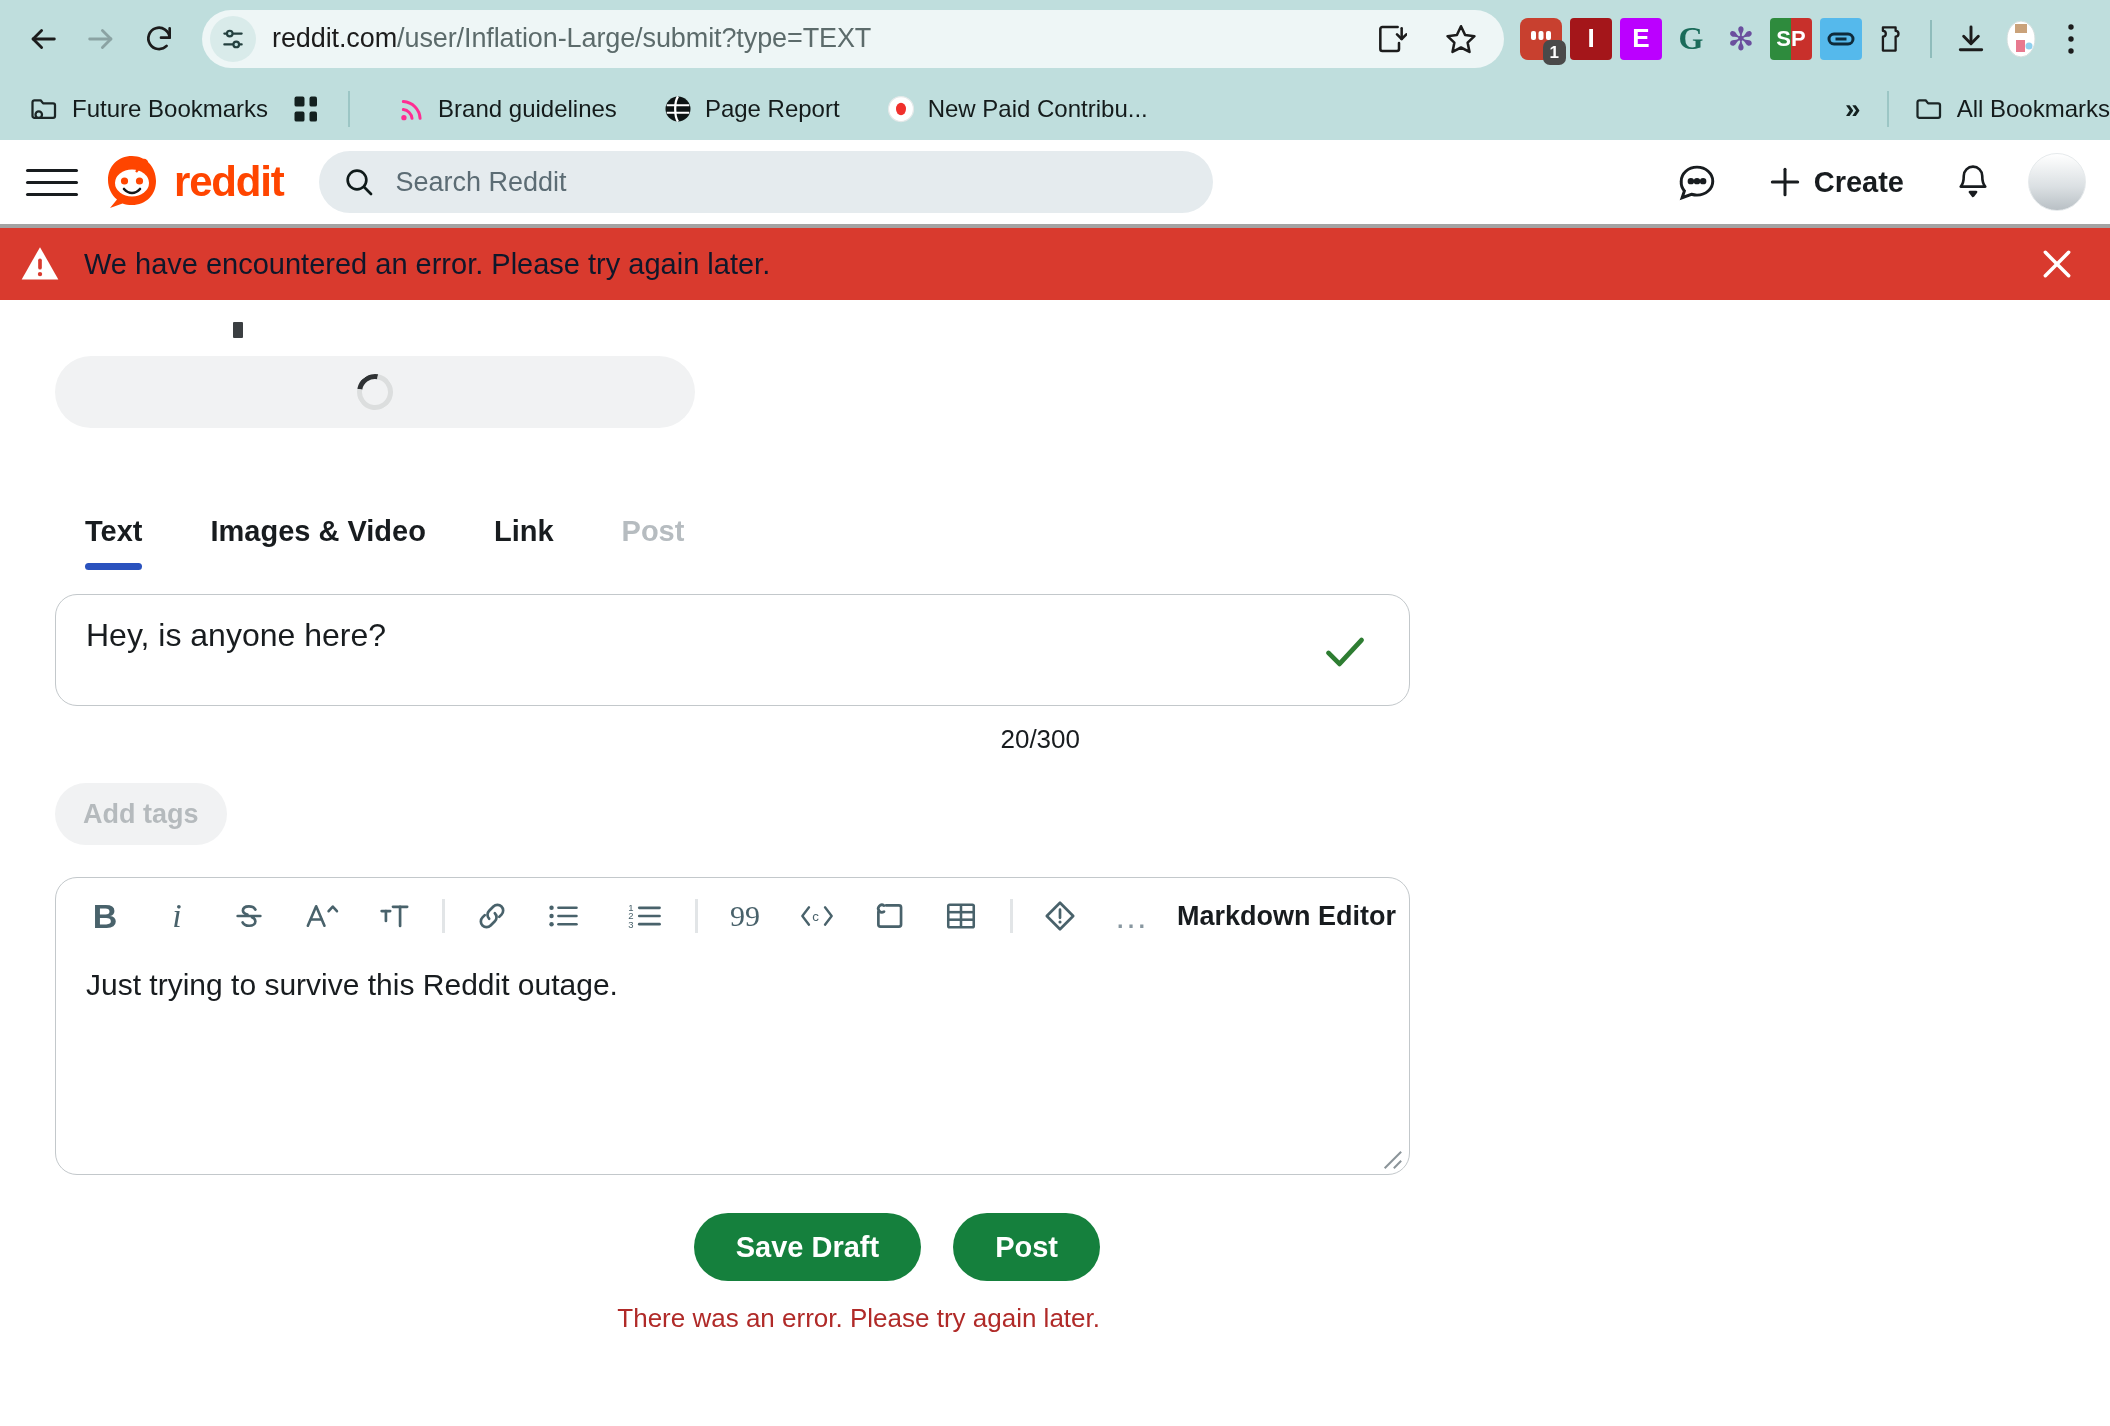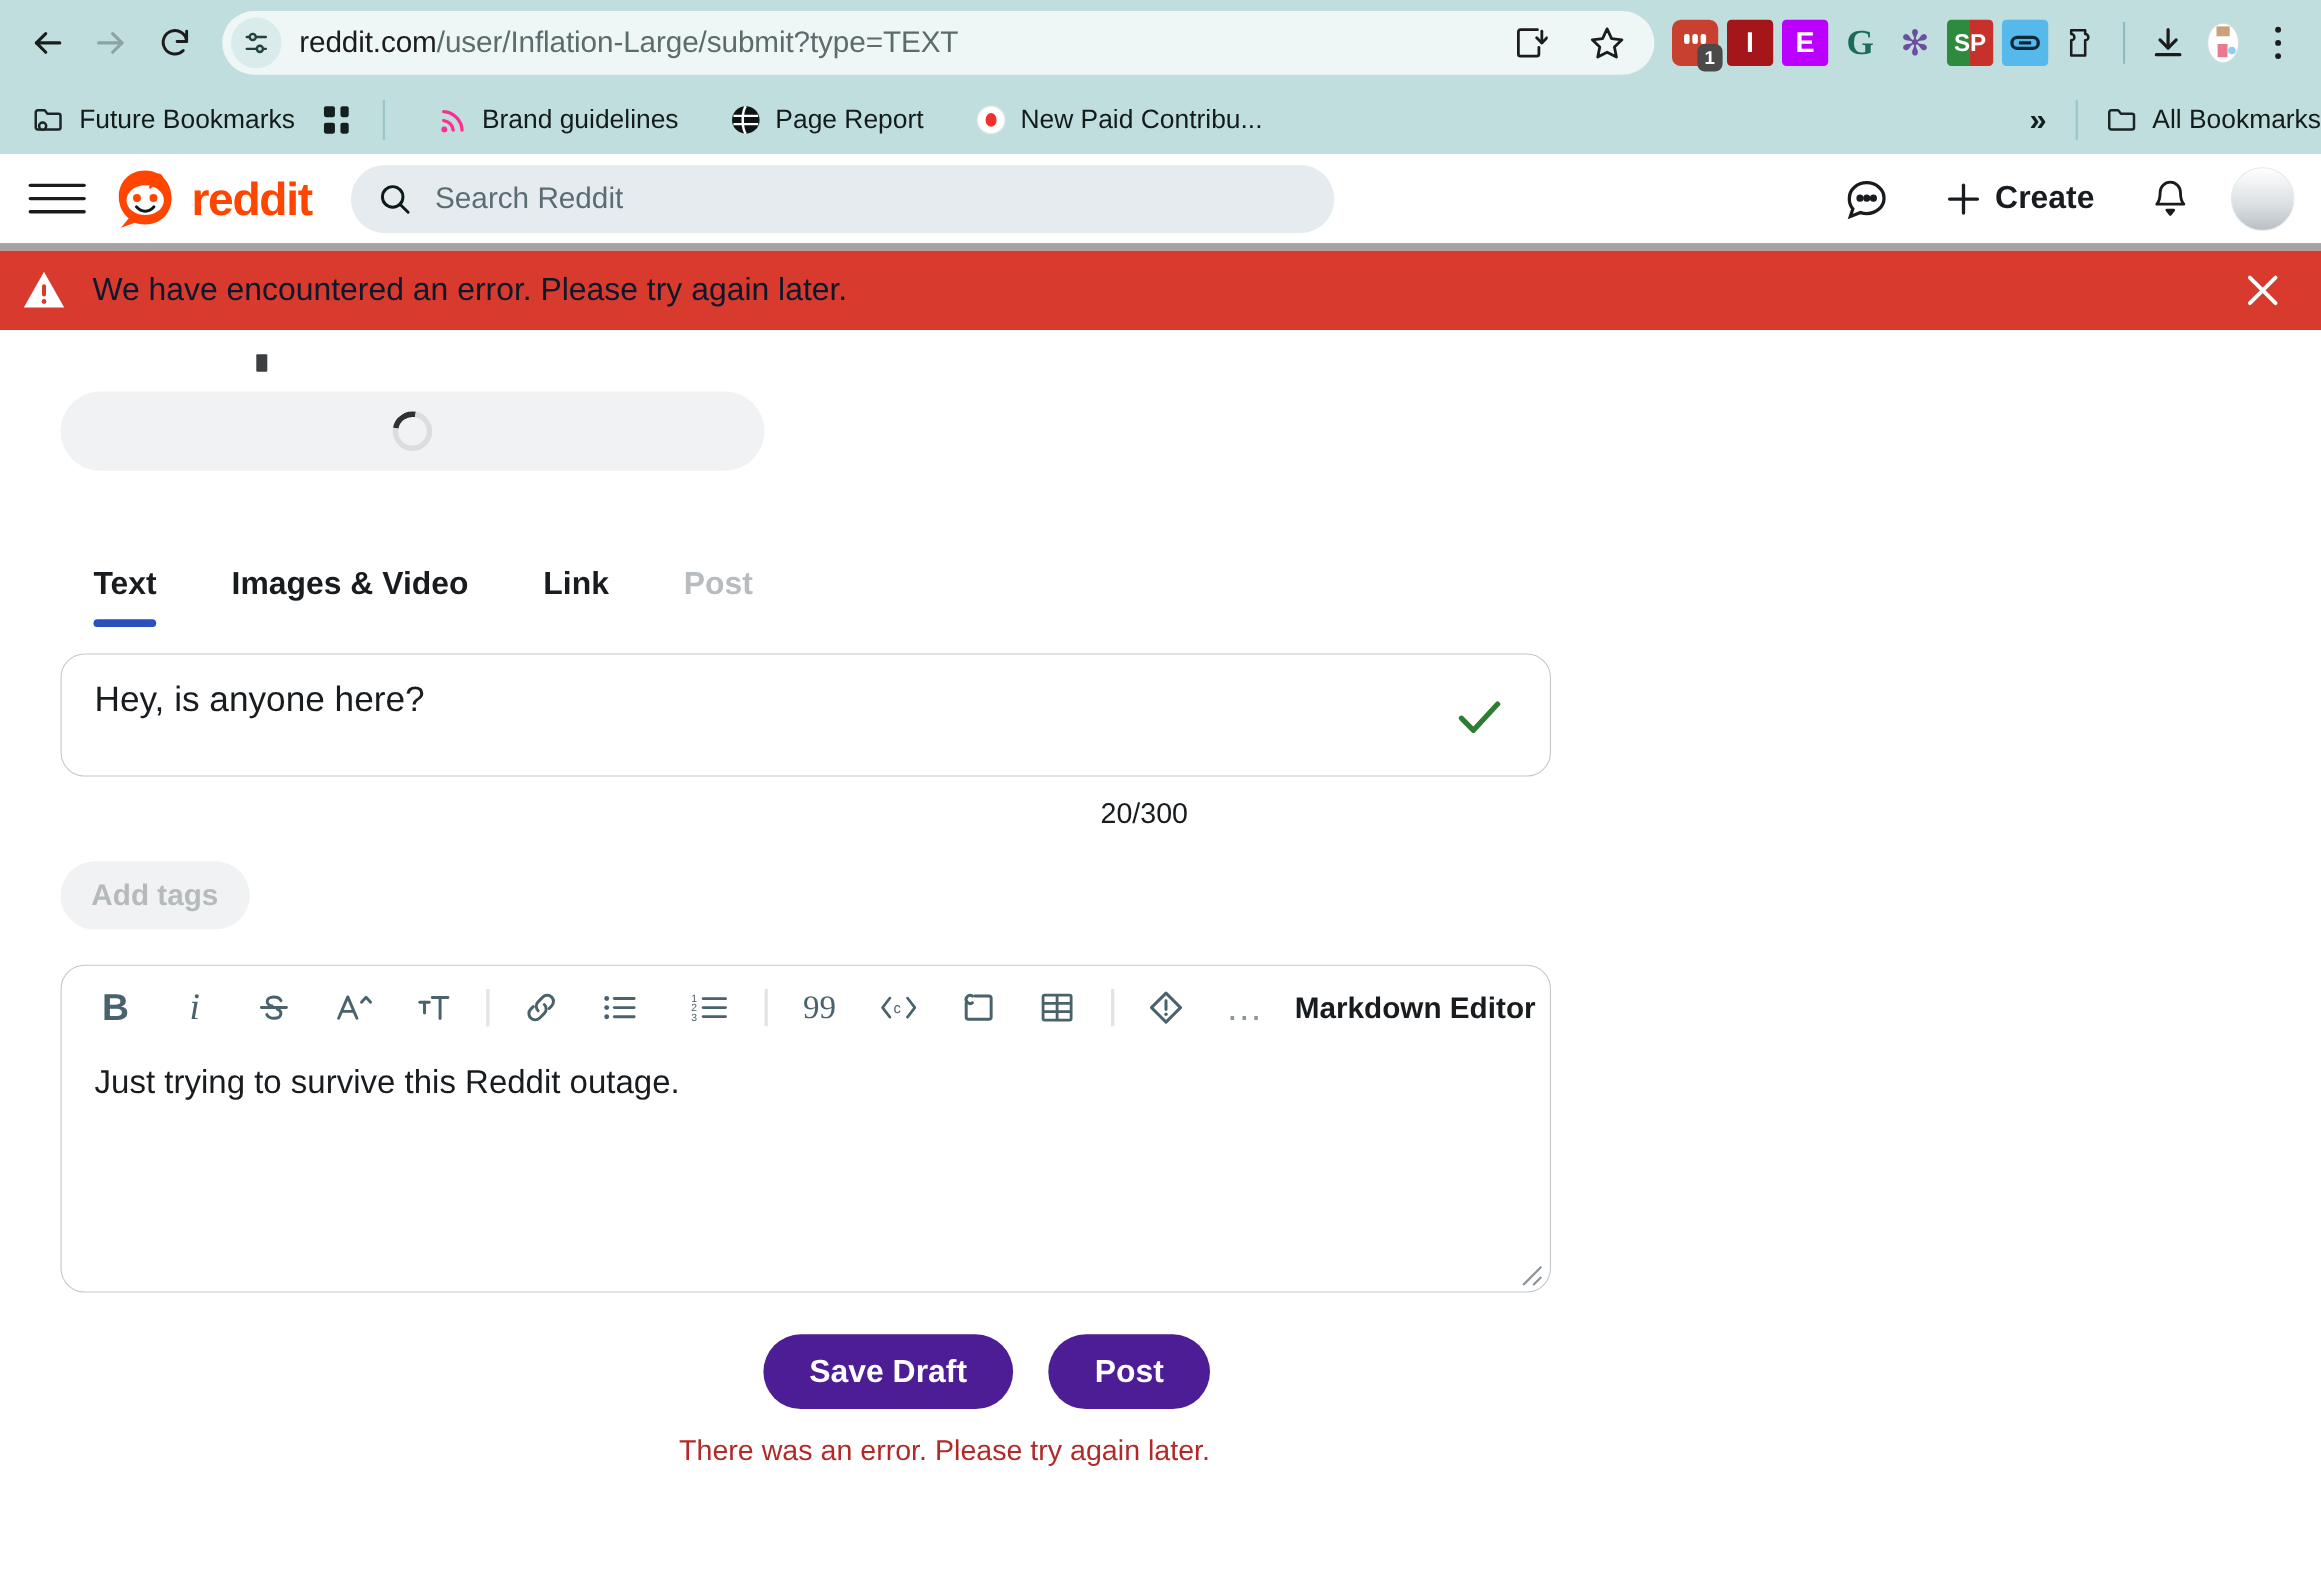--- a/index.html
+++ b/index.html
@@ -105,21 +105,21 @@
   .bk-sep { width: 2px; height: 36px; background: #9cc6c5; margin: 0 14px; flex: none; }
   .bk-right { margin-left: auto; display: flex; align-items: center; padding-right: 0; }
 
   
   .reddit-header {
     height: 88px;
     background: #ffffff;
     display: flex;
     align-items: center;
     padding: 0 24px 0 26px;
-    border-bottom: 7px solid #a3a3a3;
+    border-bottom: 4px solid #a3a3a3;
   }
   .hamburger { width: 52px; height: 52px; display: flex; flex-direction: column; justify-content: center; gap: 9px; flex:none; }
   .hamburger span { display: block; height: 3px; background: #181c1f; border-radius: 2px; }
   .brand { display: flex; align-items: center; gap: 10px; margin-left: 22px; flex: none; }
   .brand-word { font-size: 42px; font-weight: 700; color: #ff4500; letter-spacing: -1.2px; }
   .search-box {
     margin-left: 36px;
     height: 62px;
     width: 894px;
     background: #e5ebee;
@@ -288,21 +288,21 @@
 
   .actions {
     margin-top: 38px;
     width: 1355px;
     display: flex;
     justify-content: flex-end;
     gap: 32px;
     padding-right: 310px;
   }
   .btn {
-    background: #4c1d95;
+    background: #15803d;
     color: #fff;
     border-radius: 34px;
     height: 68px;
     padding: 0 42px;
     display: flex; align-items: center; justify-content: center;
     font-size: 29px;
     font-weight: 700;
     white-space: nowrap;
   }
   .form-error {

